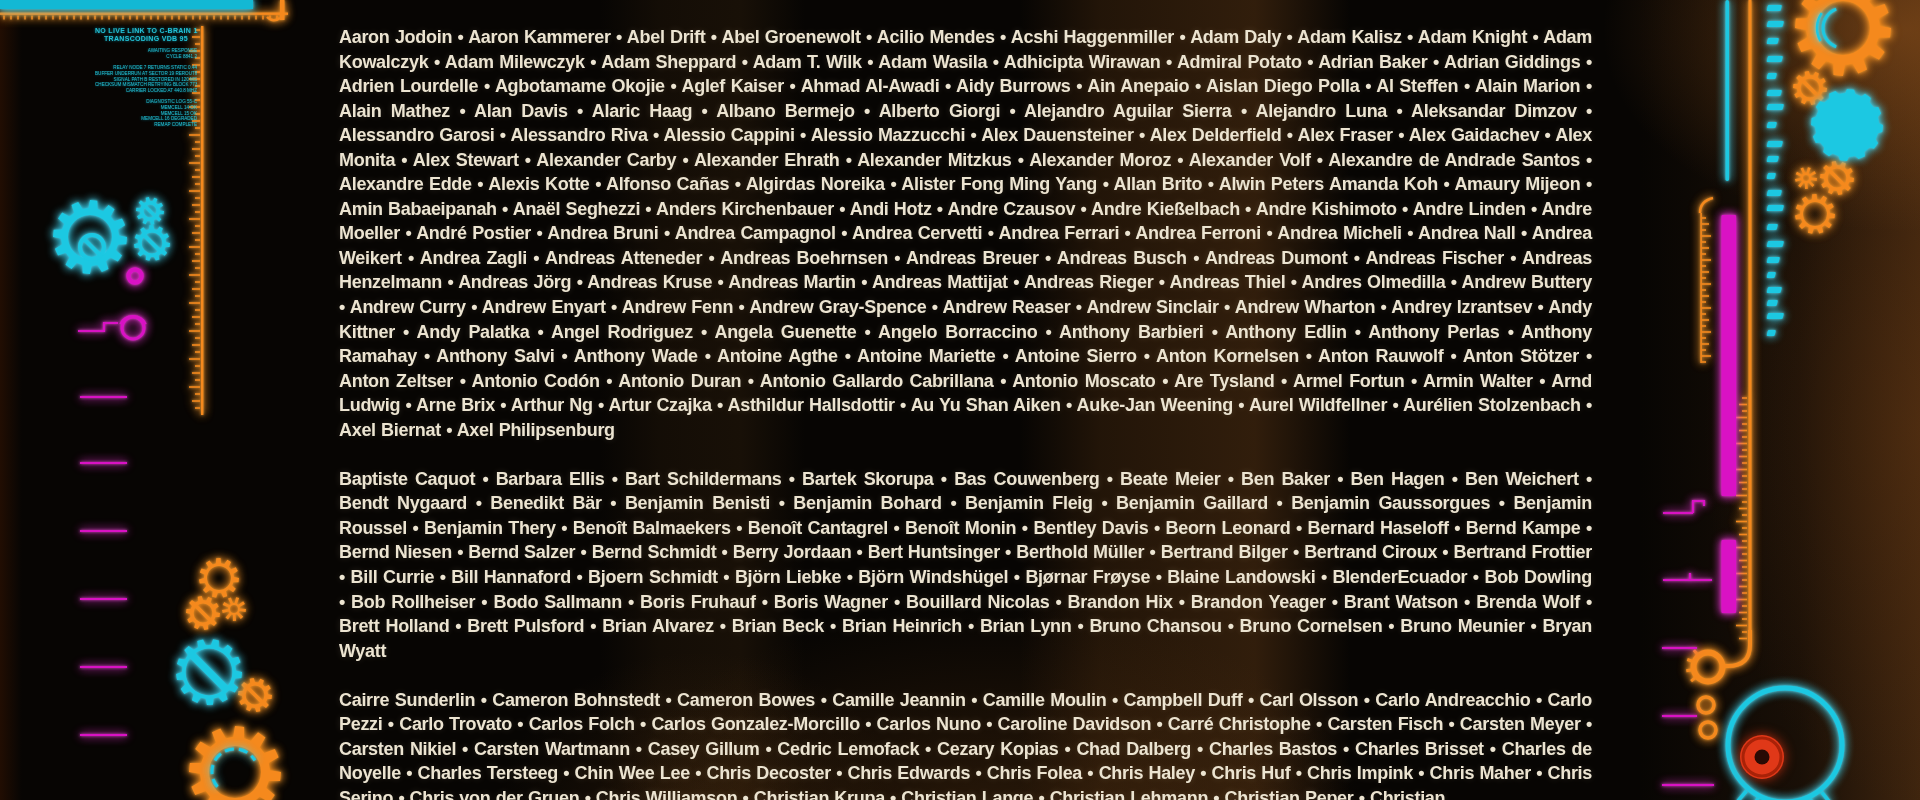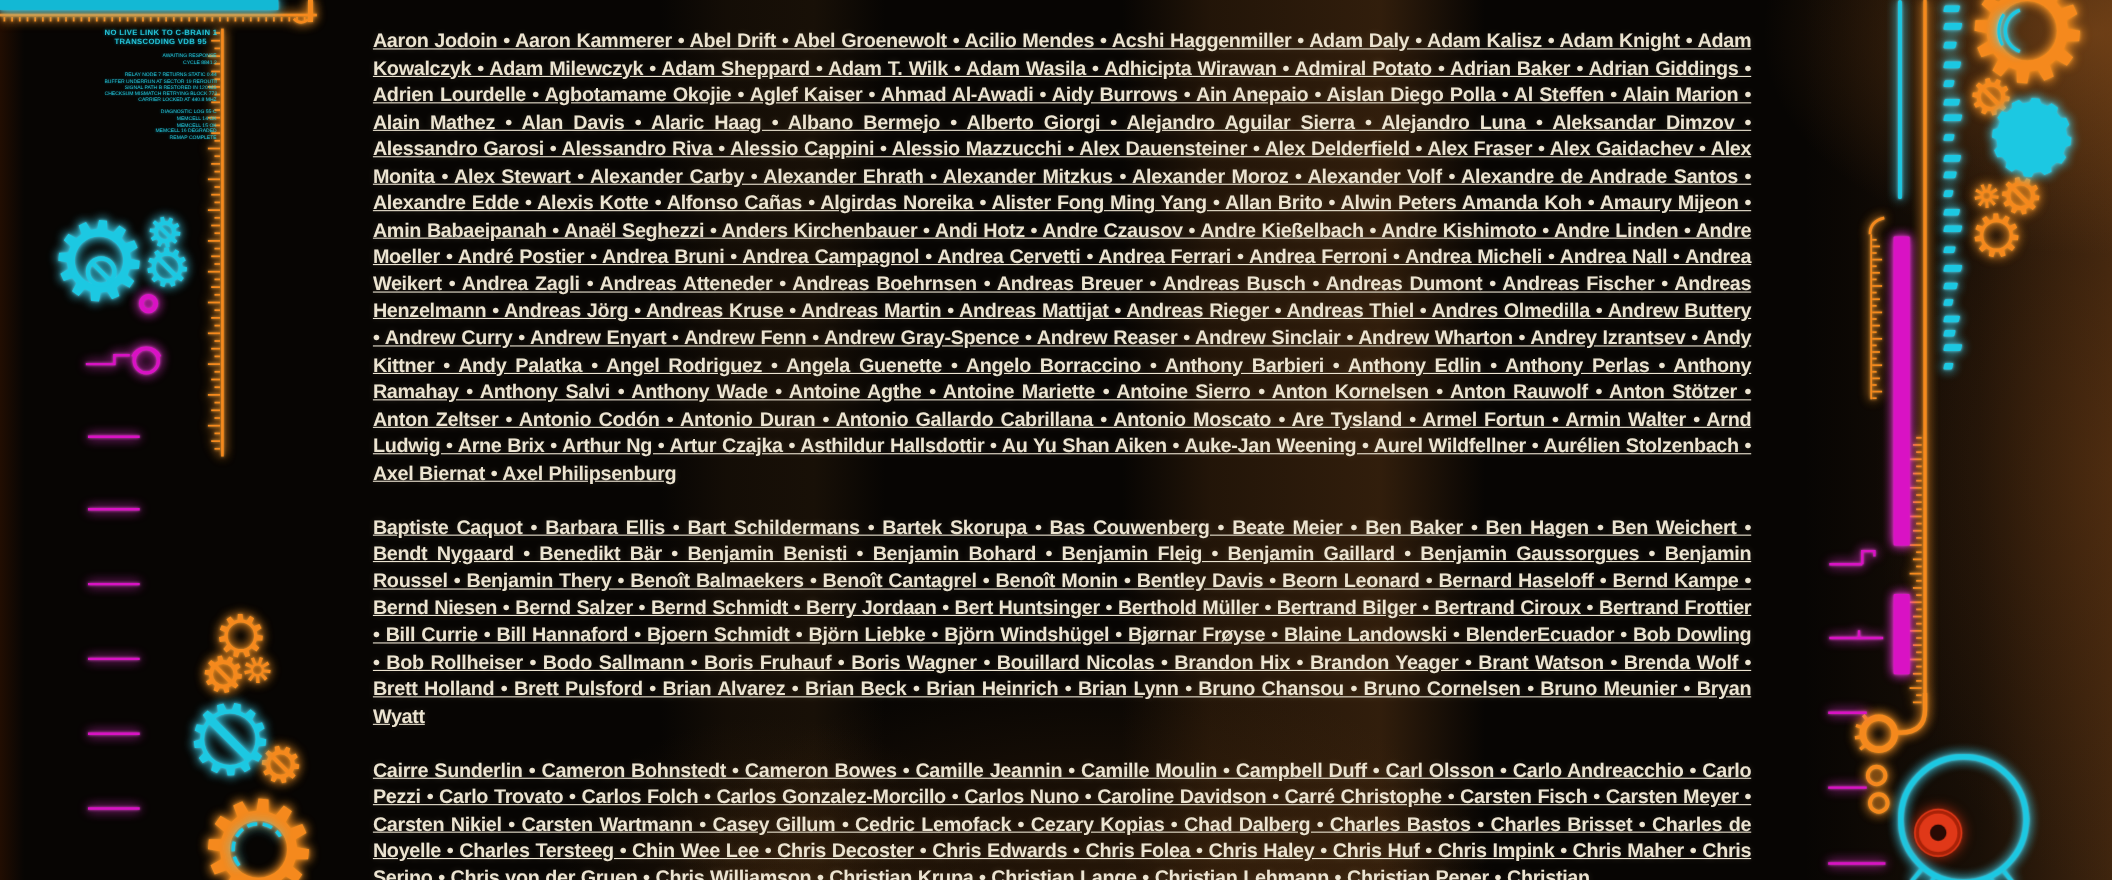--- a/index.html
+++ b/index.html
@@ -18,21 +18,21 @@
         rgba(70,45,18,.20) 660px, rgba(74,48,19,.26) 740px, rgba(70,45,18,0) 805px,
         rgba(0,0,0,0) 1020px,
         rgba(105,62,22,.28) 1100px, rgba(118,70,26,.38) 1255px, rgba(105,62,22,0) 1350px,
         rgba(0,0,0,0) 1640px,
         rgba(90,52,20,.22) 1800px, rgba(130,75,28,.45) 1920px);}
   
   .credits{position:absolute;left:339px;top:25px;width:1253px;
     color:#ece4d1;font-weight:bold;font-size:18px;line-height:24.55px;
     letter-spacing:-0.3px;word-spacing:.5px;text-align:justify;
     text-shadow:0 0 7px rgba(255,235,200,.16);}
-  .credits p{margin:0 0 24.5px 0;text-decoration:underline;}
+  .credits p{margin:0 0 24.5px 0;}
   .credits p:last-child{margin-bottom:0;}
   
   .microtext{position:absolute;left:95px;top:27px;width:102px;color:#27d0e6;
     filter:blur(.55px);text-shadow:0 0 3px rgba(0,220,255,.65);opacity:.92;}
   .mt-title{font-size:7px;line-height:7.6px;font-weight:bold;text-align:center;letter-spacing:.3px;white-space:nowrap;}
   .mt-block{margin-top:6px;}
   .mt-line{font-size:4.6px;line-height:5.6px;text-align:right;white-space:nowrap;overflow:hidden;}
   
   .glow-o{filter:drop-shadow(0 0 5px rgba(255,130,10,.85)) drop-shadow(0 0 1.5px rgba(255,180,70,.9));}
   .glow-c{filter:drop-shadow(0 0 5px rgba(20,200,235,.8))  drop-shadow(0 0 1.5px rgba(120,235,255,.9));}

